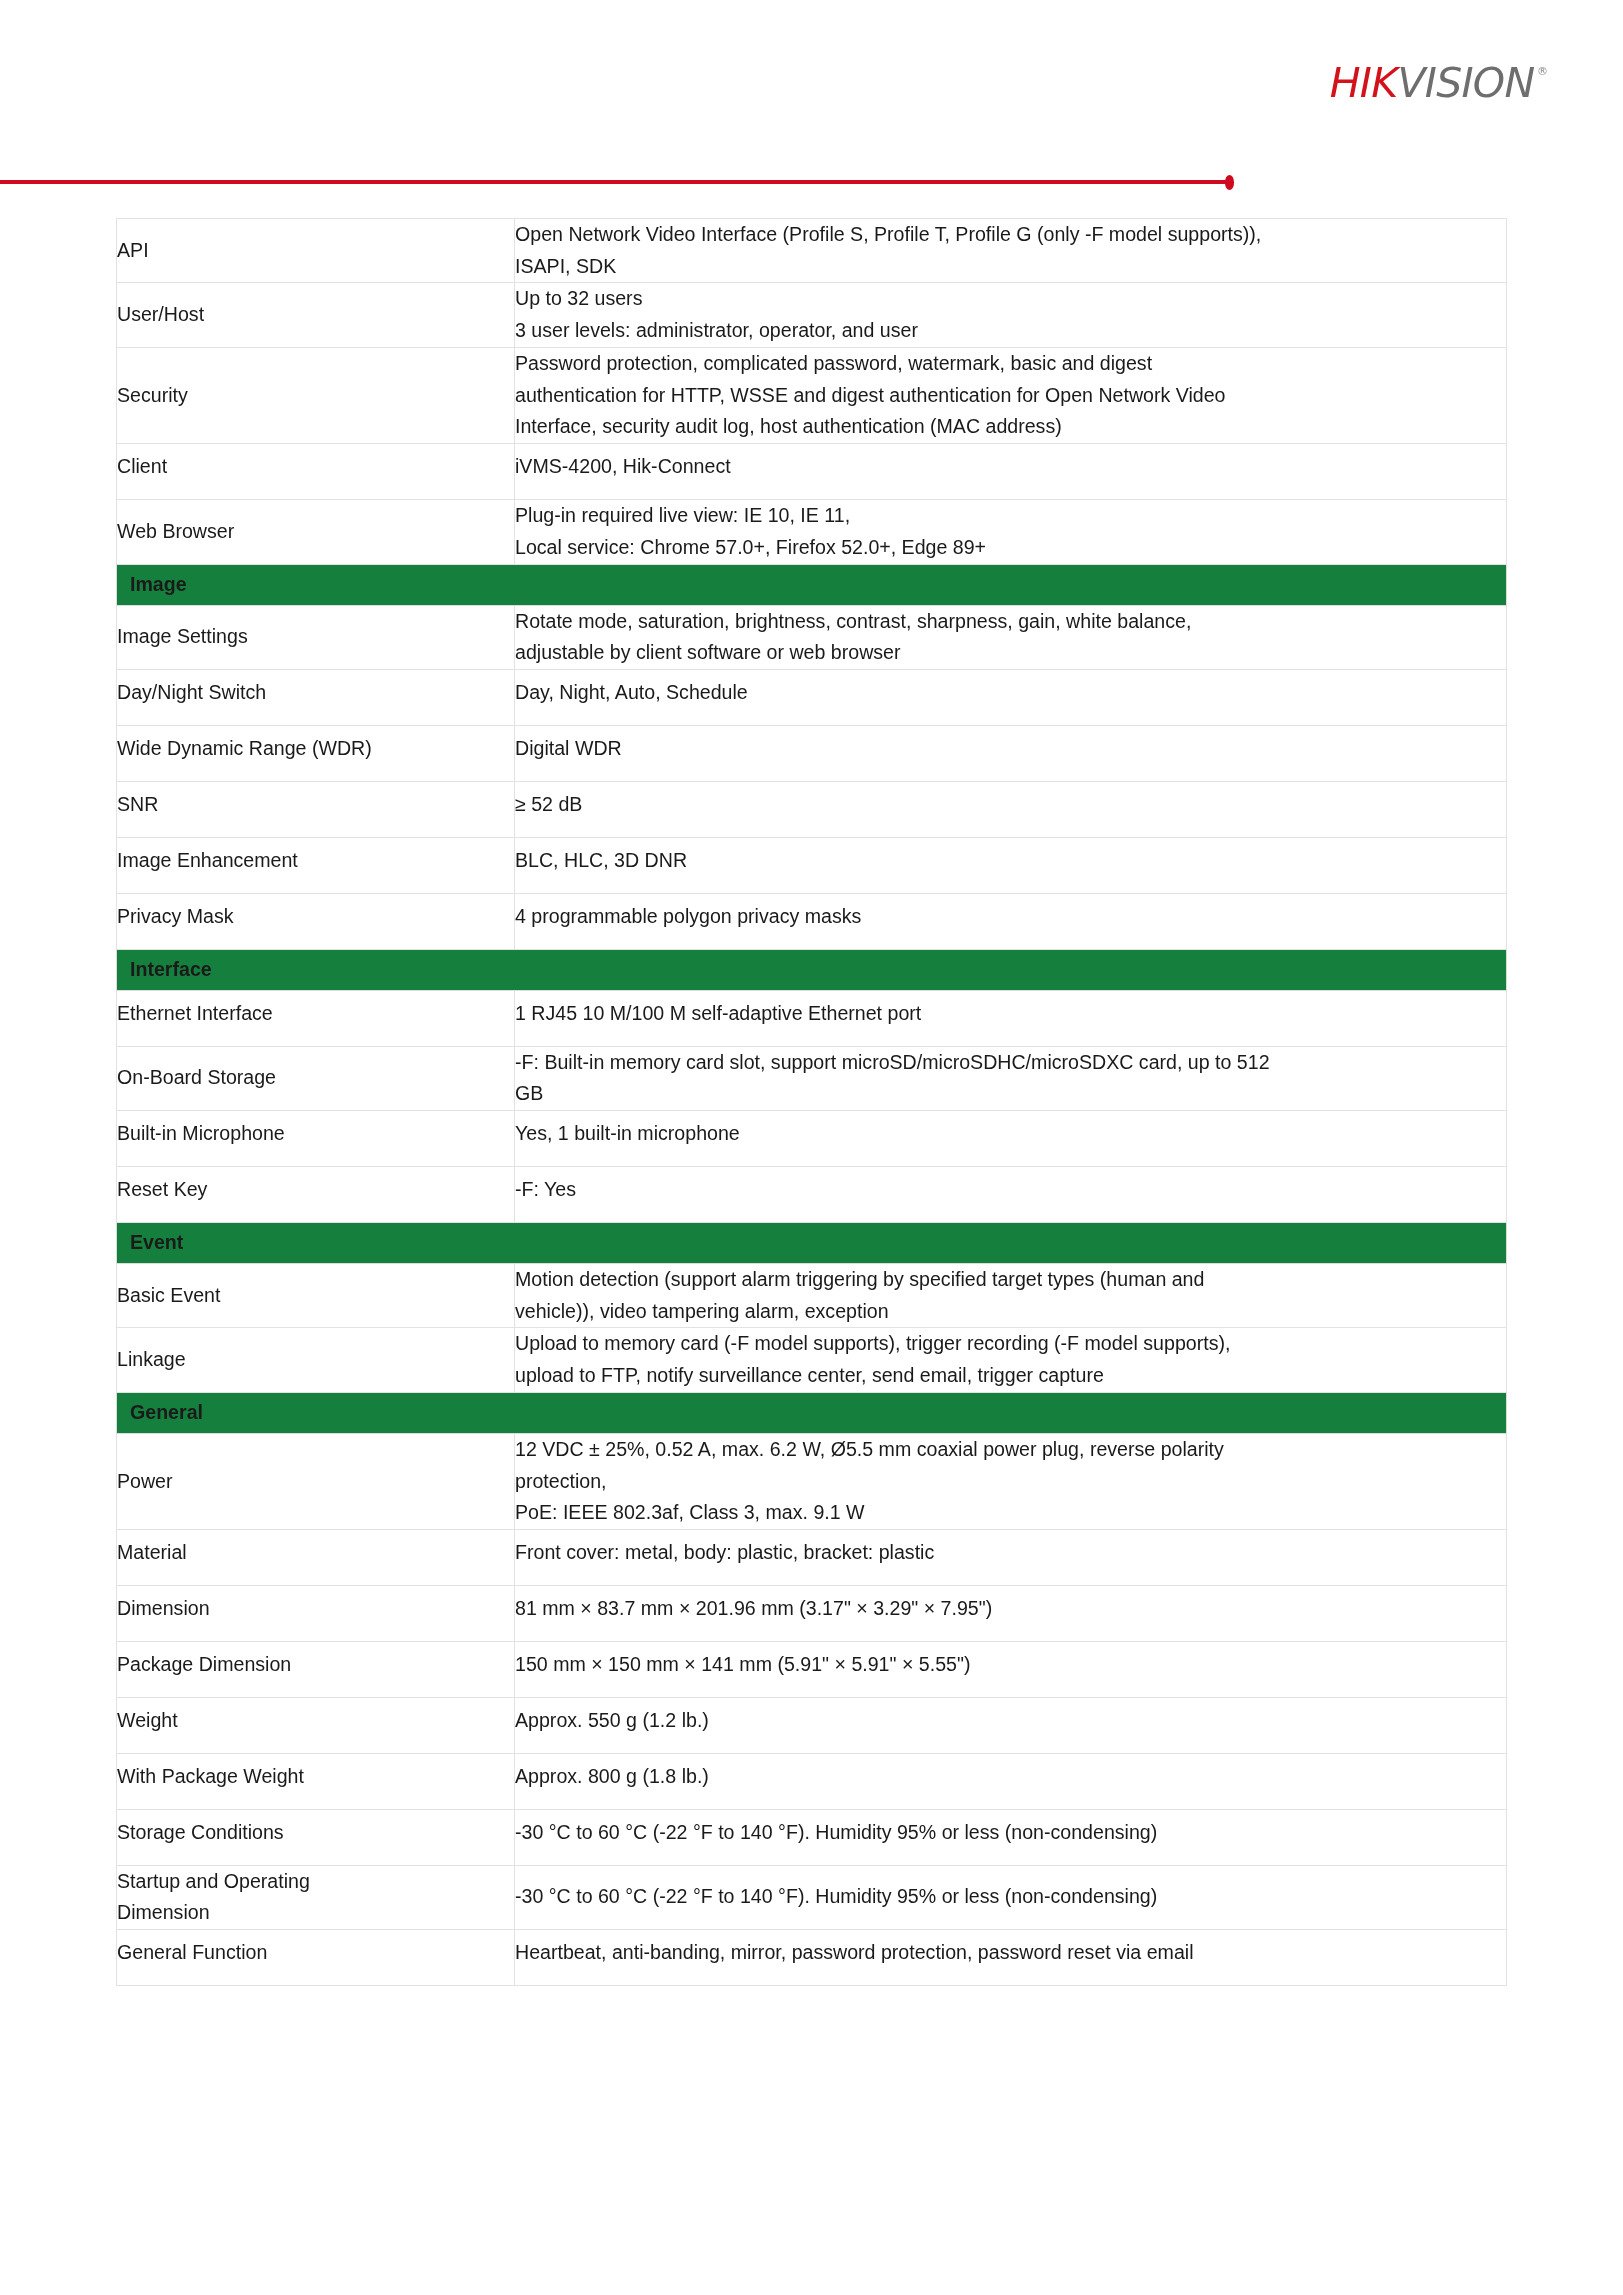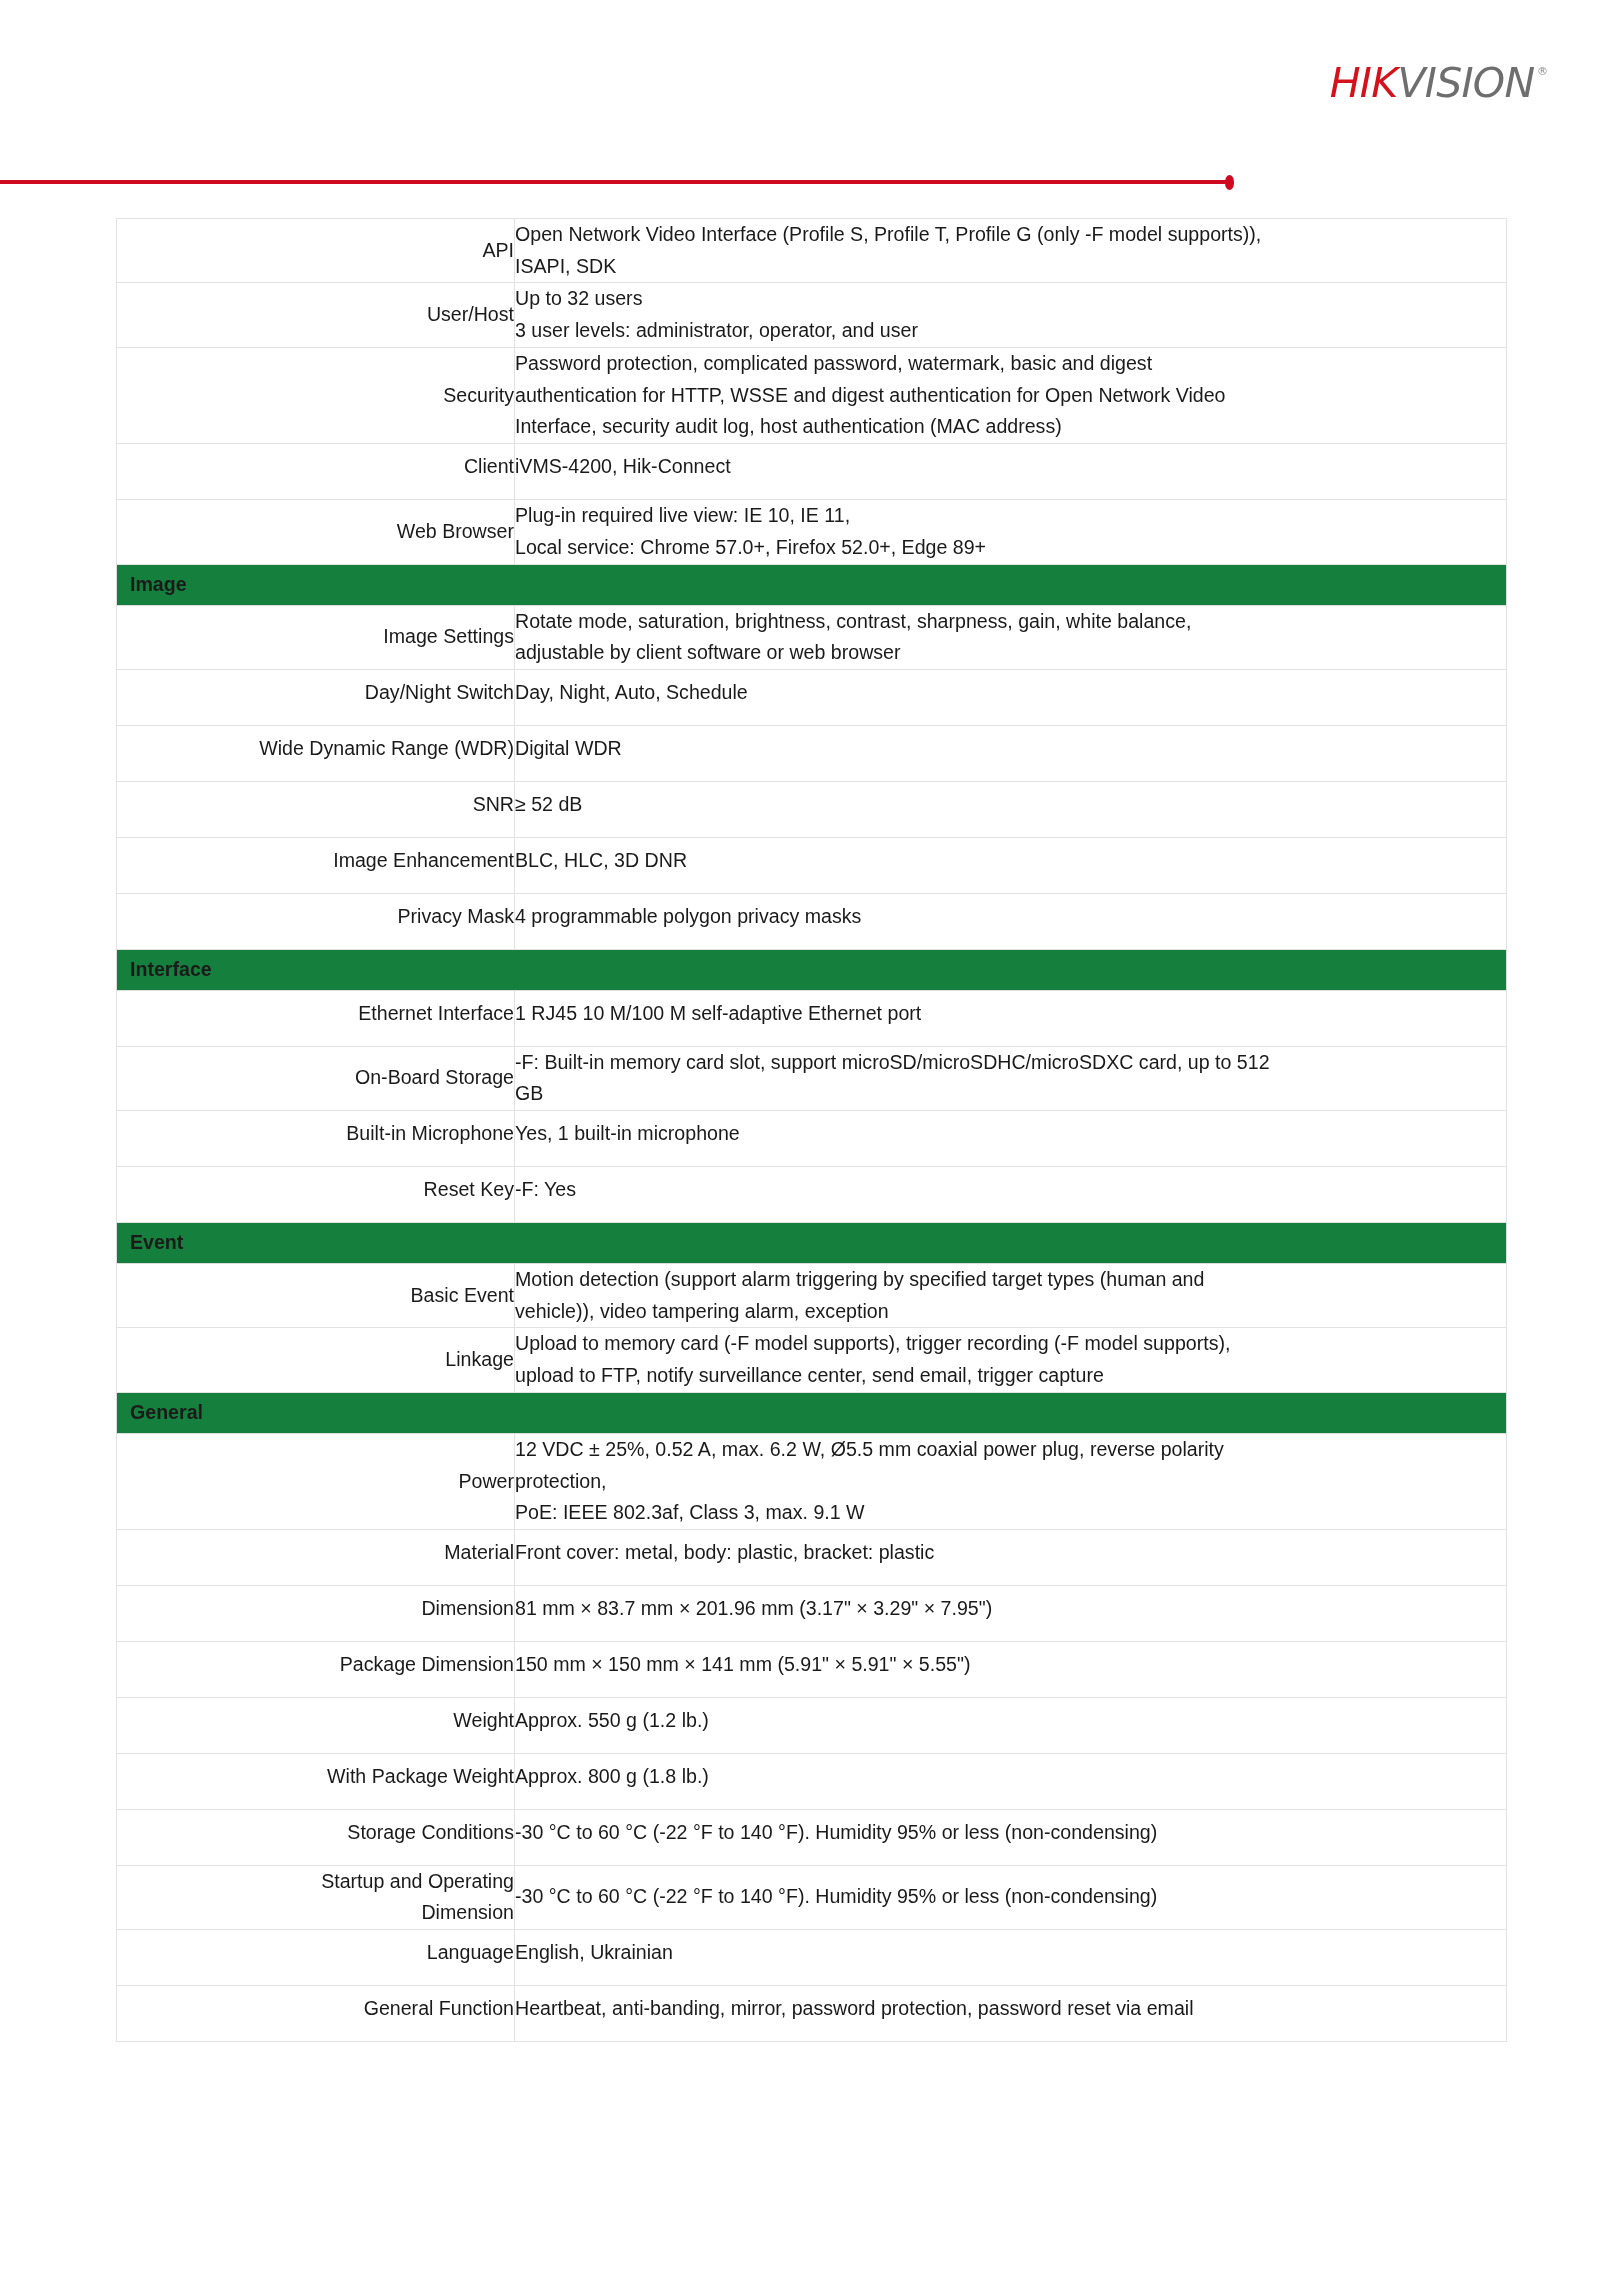--- a/index.html
+++ b/index.html
@@ -93,21 +93,20 @@
   table.spec col.c-value { width: auto; }
 
   table.spec td {
     border: 0.7px solid #e2e2e2;
     vertical-align: middle;
     padding: 0;
   }
   td.label {
     padding: 9.2px 0 9.2px 13px;
     color: #1a1a1a;
-    text-align: right;
   }
   td.value {
     padding: 9.2px 14.4px 9.2px 14.4px;
     color: #1a1a1a;
   }
   .cell-lines {
     line-height: 1.62;
   }
   .cell-lines .ln { display: block; }
 
@@ -469,32 +468,20 @@
           </td>
           <td class="value">
             <div class="cell-lines">
               <span class="ln">-30 °C to 60 °C (-22 °F to 140 °F). Humidity 95% or less (non-condensing)</span>
             </div>
           </td>
         </tr>
         <tr class="single">
           <td class="label">
             <div class="cell-lines">
-              <span class="ln">Language</span>
-            </div>
-          </td>
-          <td class="value">
-            <div class="cell-lines">
-              <span class="ln">English, Ukrainian</span>
-            </div>
-          </td>
-        </tr>
-        <tr class="single">
-          <td class="label">
-            <div class="cell-lines">
               <span class="ln">General Function</span>
             </div>
           </td>
           <td class="value">
             <div class="cell-lines">
               <span class="ln">Heartbeat, anti-banding, mirror, password protection, password reset via email</span>
             </div>
           </td>
         </tr>
       </tbody>

